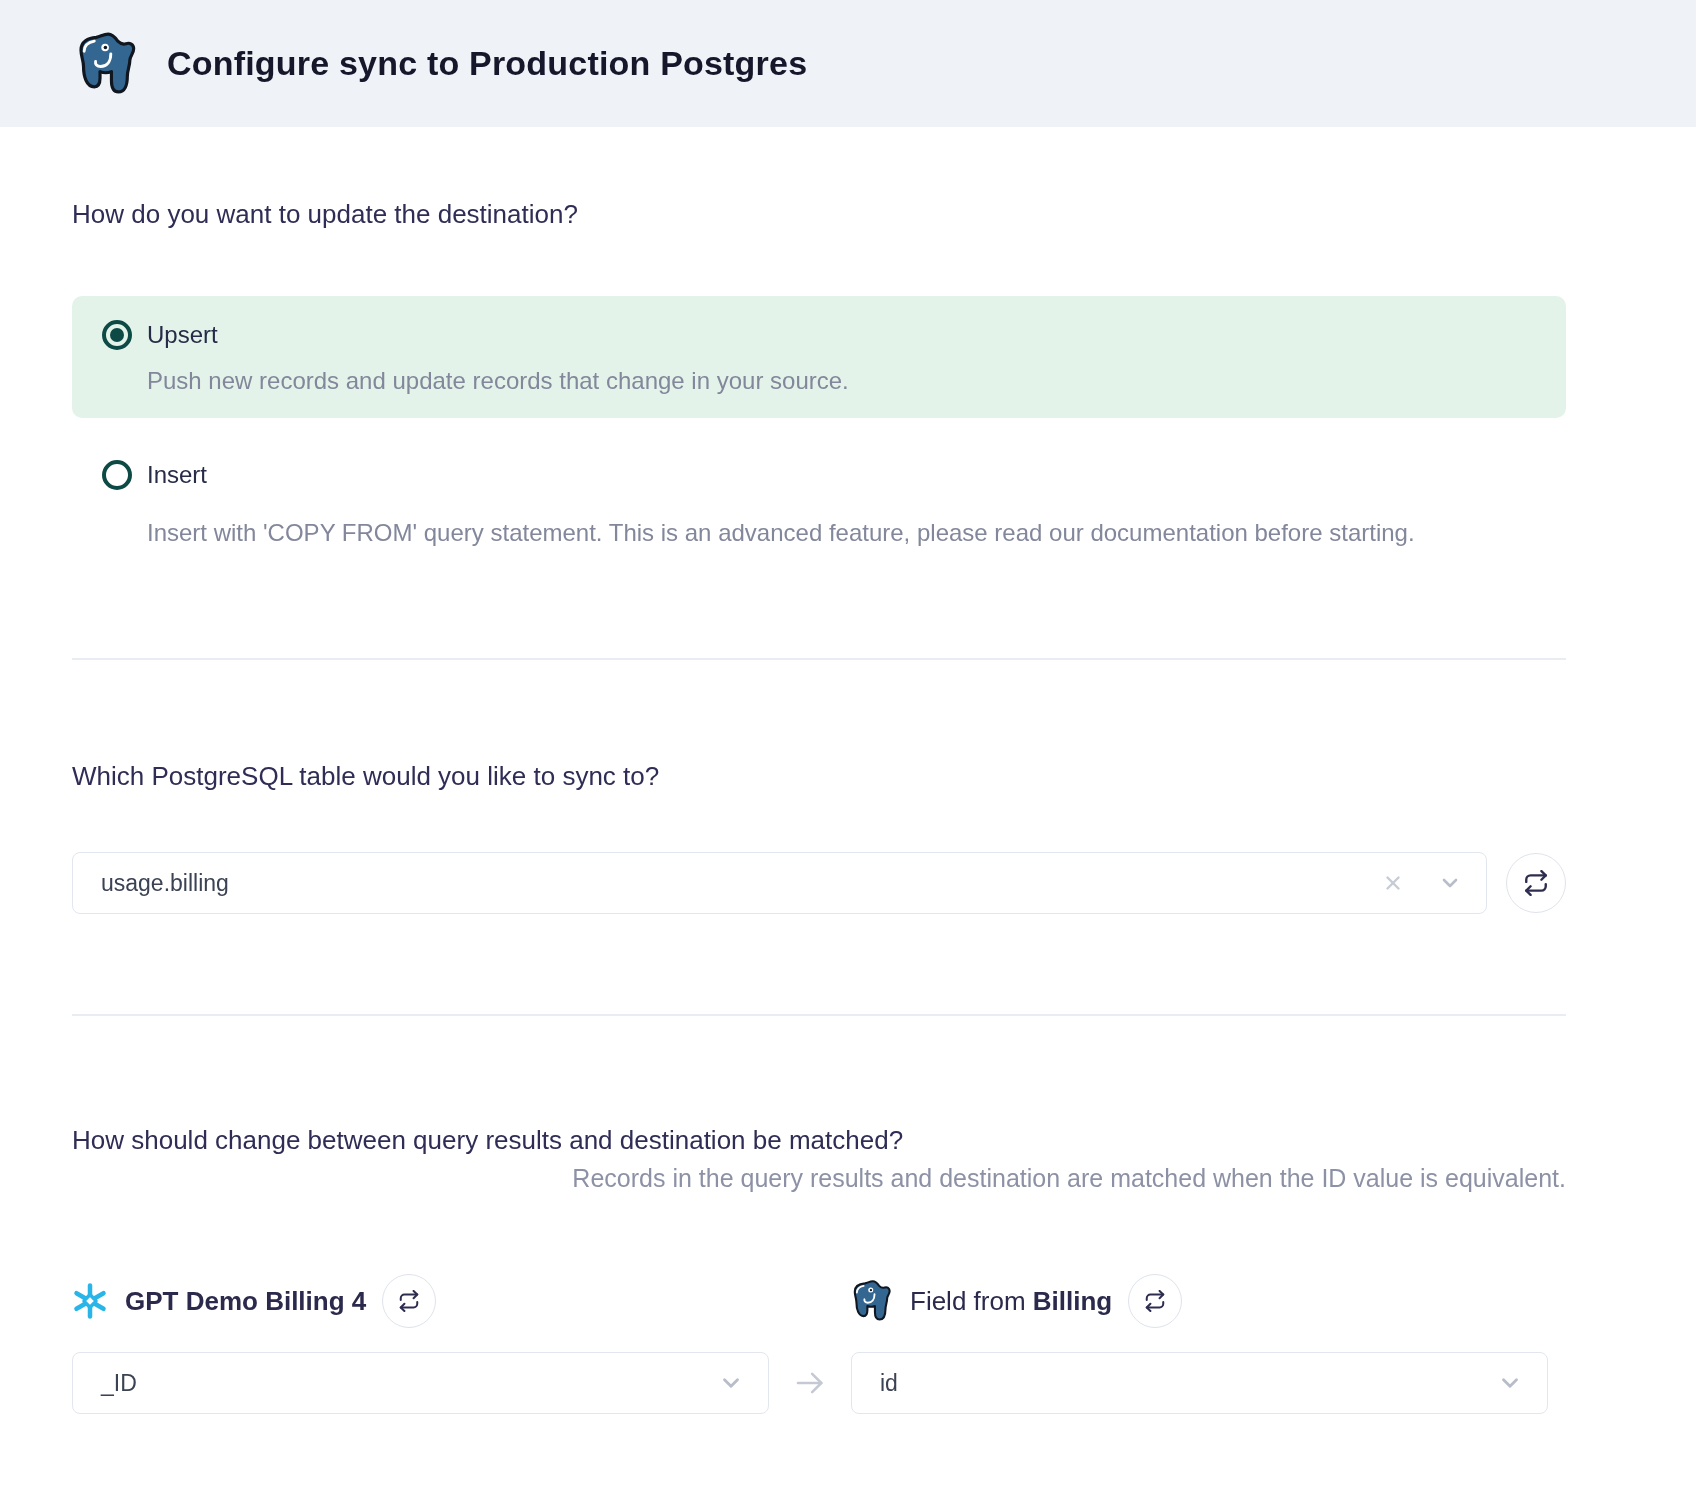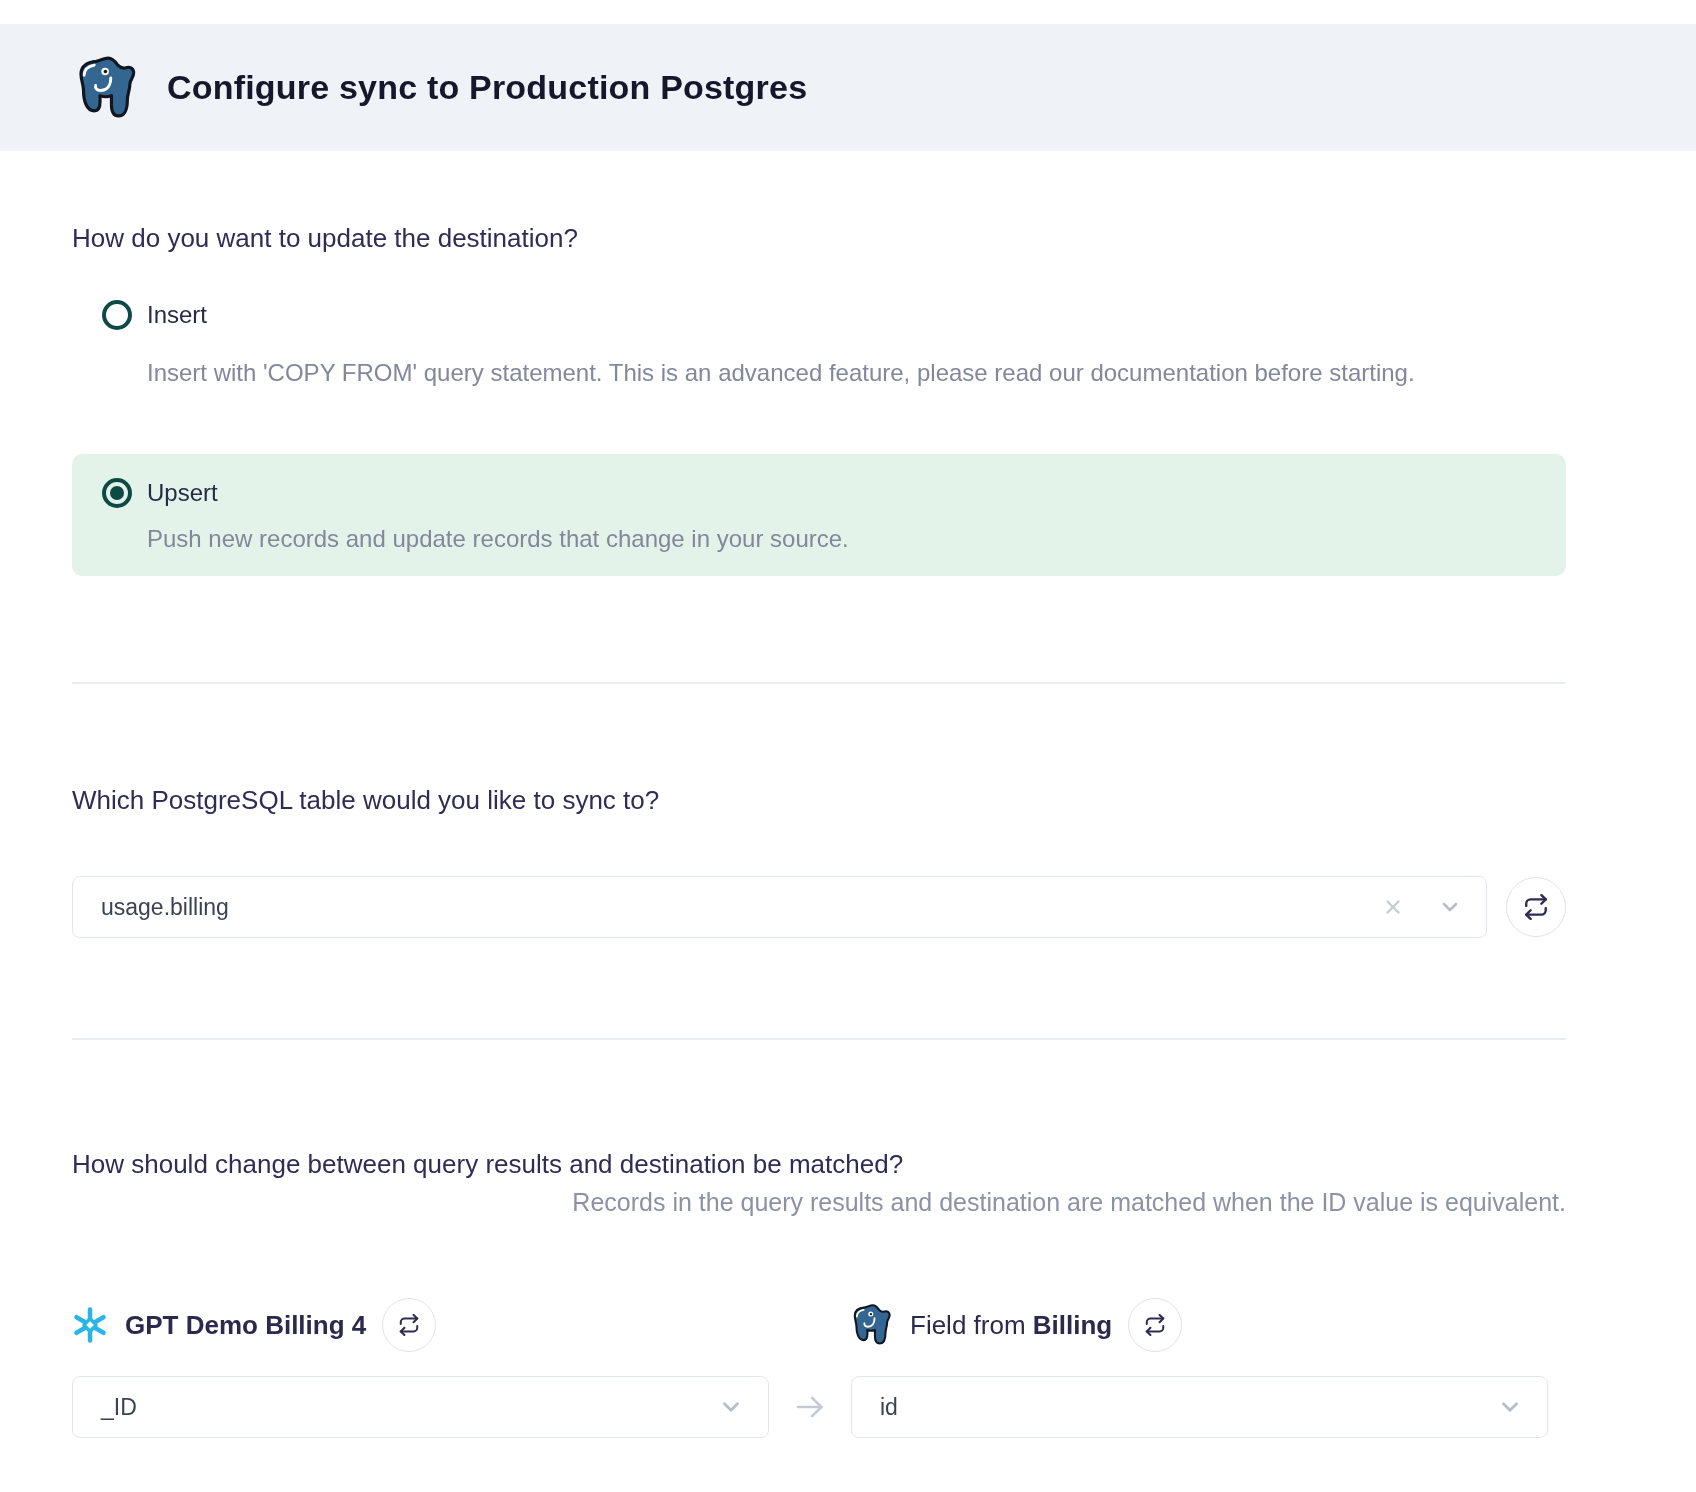--- a/index.html
+++ b/index.html
@@ -1,21 +1,21 @@
 <!DOCTYPE html>
 <html><head>
 <meta charset="utf-8">
 <style>
   * { margin:0; padding:0; box-sizing:border-box; }
   html,body { width:1696px; height:1492px; background:#ffffff;
     font-family:"Liberation Sans", sans-serif; overflow:hidden; }
 
   
   .app-header { height:127px; background:#eff2f7; display:flex; align-items:center;
-    padding-left:75px;margin-top:24px; }
+    padding-left:75px; }
   .app-header .logo { width:64px; height:66px; flex:0 0 auto; }
   .app-header h1 { margin-left:28px; font-size:34px; font-weight:600; color:#17172b;
     letter-spacing:.2px; }
 
   
   .main { padding:0 130px 4px 72px; }
   .section-title { font-size:26px; font-weight:400; color:#2f2d55; line-height:40px; }
   .t1 { margin-top:67px; }
   .t2 { margin-top:96px; }
   .t3 { margin-top:104px; }
@@ -90,34 +90,34 @@
   <svg class="logo" viewBox="0 0 100 104">
       <use href="#pg-elephant"></use>
     </svg>
   <h1>Configure sync to Production Postgres</h1>
 </header>
 
 <main class="main">
 
   <div class="section-title t1">How do you want to update the destination?</div>
 
+  <div class="option selected">
+    <div class="opt-row">
+      <span class="radio checked"></span>
+      <span class="opt-label">Upsert</span>
+    </div>
+    <div class="opt-desc">Push new records and update records that change in your source.</div>
+  </div>
+
   <div class="option plain">
     <div class="opt-row">
       <span class="radio"></span>
       <span class="opt-label">Insert</span>
     </div>
     <div class="opt-desc">Insert with 'COPY FROM' query statement. This is an advanced feature, please read our documentation before starting.</div>
-  </div>
-
-  <div class="option selected">
-    <div class="opt-row">
-      <span class="radio checked"></span>
-      <span class="opt-label">Upsert</span>
-    </div>
-    <div class="opt-desc">Push new records and update records that change in your source.</div>
   </div>
 
   <hr class="divider d1">
 
   <div class="section-title t2">Which PostgreSQL table would you like to sync to?</div>
 
   <div class="select-row">
     <div class="combo table-combo">
       <span class="val">usage.billing</span>
       <span class="icon-btn clear-x">

